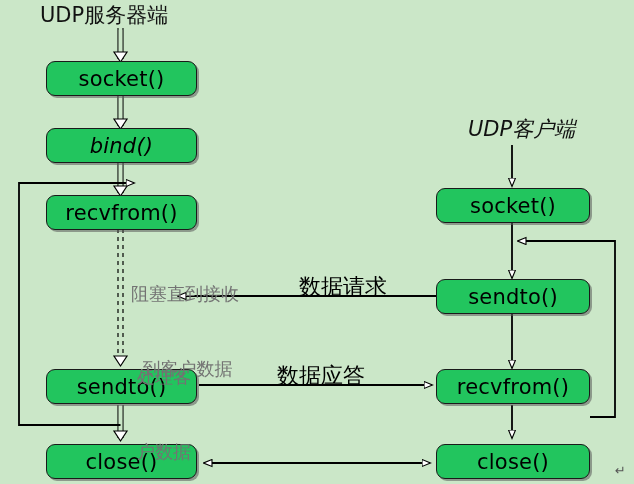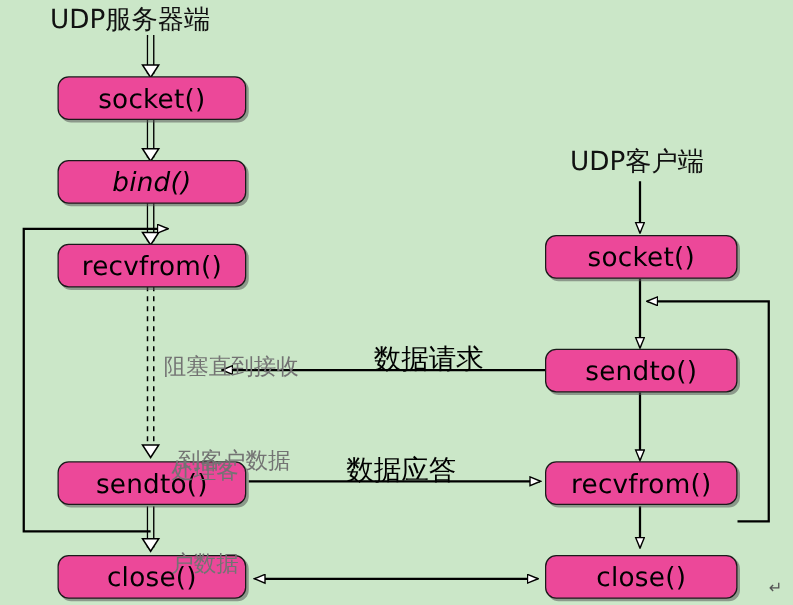--- a/index.html
+++ b/index.html
@@ -27,21 +27,21 @@
     position: absolute;
     left: 0;
     top: 0;
     width: 634px;
     height: 484px;
   }
   
   .node {
     position: absolute;
     box-sizing: border-box;
-    background: #ec4899;
+    background: #22c55e;
     border: 1.6px solid #1a1a1a;
     border-radius: 9px;
     display: flex;
     align-items: center;
     justify-content: center;
     font-size: 21px;
     color: #000000;
     letter-spacing: 0.2px;
     box-shadow: 2px 2px 0 rgba(90,90,90,0.55);
     z-index: 4;
@@ -155,21 +155,21 @@
       <path d="M199,385 L432,385" fill="none" stroke="#000000" stroke-width="1.8" marker-end="url(#arrowOpen)"></path>
     </g>
 
     <g>
       <path d="M204,463 L430,463" fill="none" stroke="#000000" stroke-width="1.8" marker-start="url(#arrowOpenRev)" marker-end="url(#arrowOpen)"></path>
     </g>
   </svg>
 
   <div class="col-title" style="left:40px; top:1px;">UDP服务器端</div>
 
-  <div class="col-title" style="left:456px; top:115px;">UDP客户端</div>
+  <div class="col-title" style="left:468px; top:115px;font-style:italic;">UDP客户端</div>
 
   <div class="node" style="left:46px;  top:61px;  width:151px; height:35px;">socket()</div>
 
   <div class="node" style="left:46px;  top:128px; width:151px; height:35px;font-style:italic;">bind()</div>
 
   <div class="node" style="left:46px;  top:195px; width:151px; height:35px;">recvfrom()</div>
 
   <div class="node" style="left:46px;  top:369px; width:151px; height:35px;">sendto()</div>
 
   <div class="node" style="left:46px;  top:444px; width:151px; height:35px;">close()</div>

